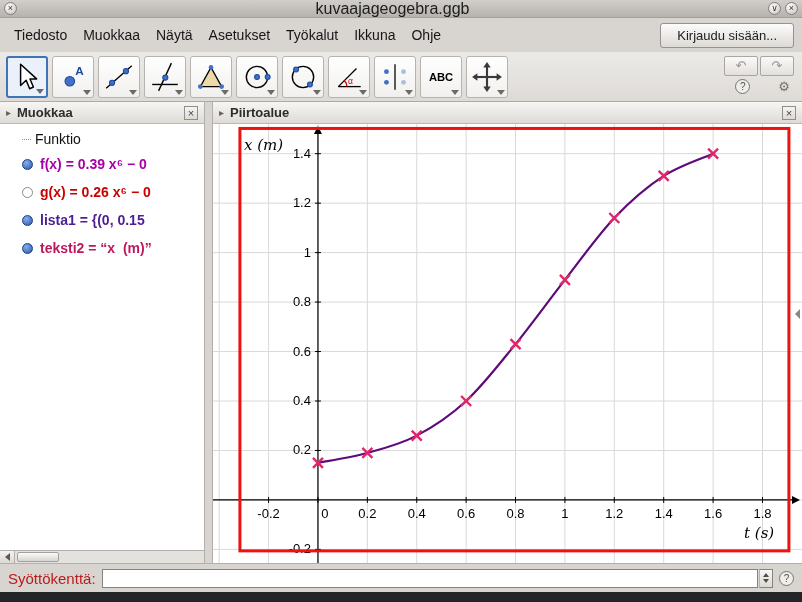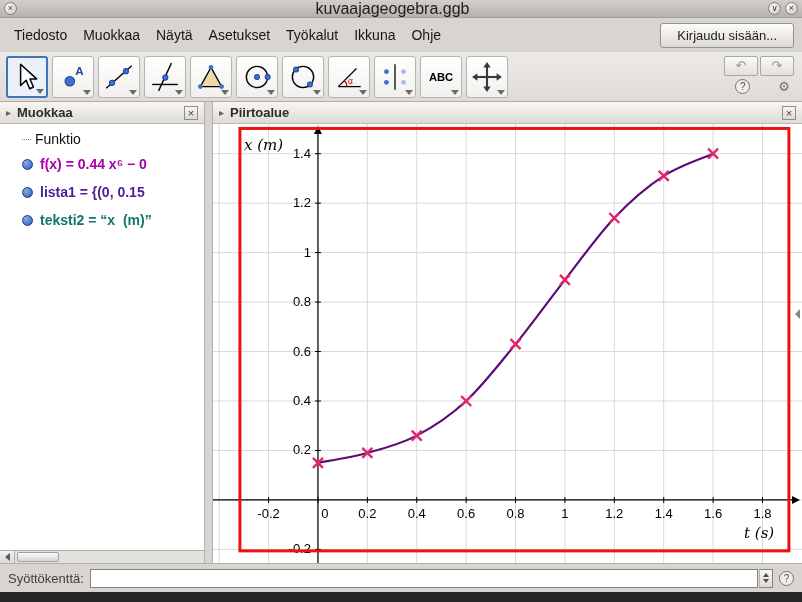--- a/index.html
+++ b/index.html
@@ -51,21 +51,21 @@
   .hs-thumb{width:42px;height:10px;margin-left:2px;background:linear-gradient(#fbfbfa,#d8d5d1);border:1px solid #a3a09c;border-radius:2px;}
   .splitter{width:8px;flex:none;background:#d8d5d1;border-right:1px solid #b3b0ab;}
   .graphics{flex:1;min-width:0;display:flex;flex-direction:column;position:relative;background:#fff;}
   .canvas{flex:1;min-height:0;position:relative;overflow:hidden;background:#fff;}
   #chart-svg{position:absolute;left:0;top:0;}
   .collapse-handle{position:absolute;right:0;top:178px;width:10px;height:24px;display:flex;align-items:center;justify-content:center;}
   .collapse-handle .tri-left{border-top-width:5px;border-bottom-width:5px;border-right-color:#8a8781;}
 
   
   .inputbar{height:29px;background:#d8d5d1;border-top:1px solid #b3b0ab;display:flex;align-items:center;padding:0 8px;gap:6px;flex:none;}
-  .input-label{font-size:13px;color:#404040;flex:none;}
+  .input-label{font-size:15px;color:#b91c1c;flex:none;}
   .input-field{flex:1;height:19px;border:1px solid #86837f;background:#fff;padding:0 4px;font-size:13px;font-family:"Liberation Sans",sans-serif;}
   .spinner{width:14px;height:19px;margin-left:-5px;border:1px solid #86837f;border-left:1px solid #b9b6b2;background:linear-gradient(#f8f7f6,#dcd9d5);display:flex;flex-direction:column;align-items:center;justify-content:center;gap:2px;flex:none;}
   .tri-up{width:0;height:0;border-left:3.5px solid transparent;border-right:3.5px solid transparent;border-bottom:4px solid #504d49;}
   .tri-down{width:0;height:0;border-left:3.5px solid transparent;border-right:3.5px solid transparent;border-top:4px solid #504d49;}
   .bottom-strip{height:10px;background:#232527;flex:none;}
 </style>
 </head>
 <body>
 
 <div class="window">
@@ -202,29 +202,33 @@
         <span class="panel-title">Muokkaa</span>
         <span class="panel-close">×</span>
       </div>
       <div class="tree">
           <div class="tree-group">
             <span class="tree-dash"></span>
             <span>Funktio</span>
           </div>
           <div class="tree-item">
             <span class="marble"></span>
-            <span class="tree-item-label" style="color: rgb(168, 0, 168);">f(x) = 0.44 x⁶ − 0</span>
+            <span class="tree-item-label" style="color: rgb(168, 0, 168);">f(x) = 0.39 x⁶ − 0</span>
+          </div>
+          <div class="tree-item">
+            <span class="marble hollow"></span>
+            <span class="tree-item-label" style="color: rgb(204, 0, 0);">g(x) = 0.26 x⁶ − 0</span>
           </div>
           <div class="tree-item">
             <span class="marble"></span>
             <span class="tree-item-label" style="color: #4c1d95;">lista1 = {(0, 0.15</span>
           </div>
           <div class="tree-item">
             <span class="marble"></span>
-            <span class="tree-item-label" style="color: #0f766e;">teksti2 = “x  (m)”</span>
+            <span class="tree-item-label" style="color: #be185d;">teksti2 = “x  (m)”</span>
           </div>
         </div>
       <div class="hscroll">
         <span class="hs-btn">
             <span class="tri-left"></span>
           </span>
         <span class="hs-thumb"></span>
       </div>
     </div>
 

